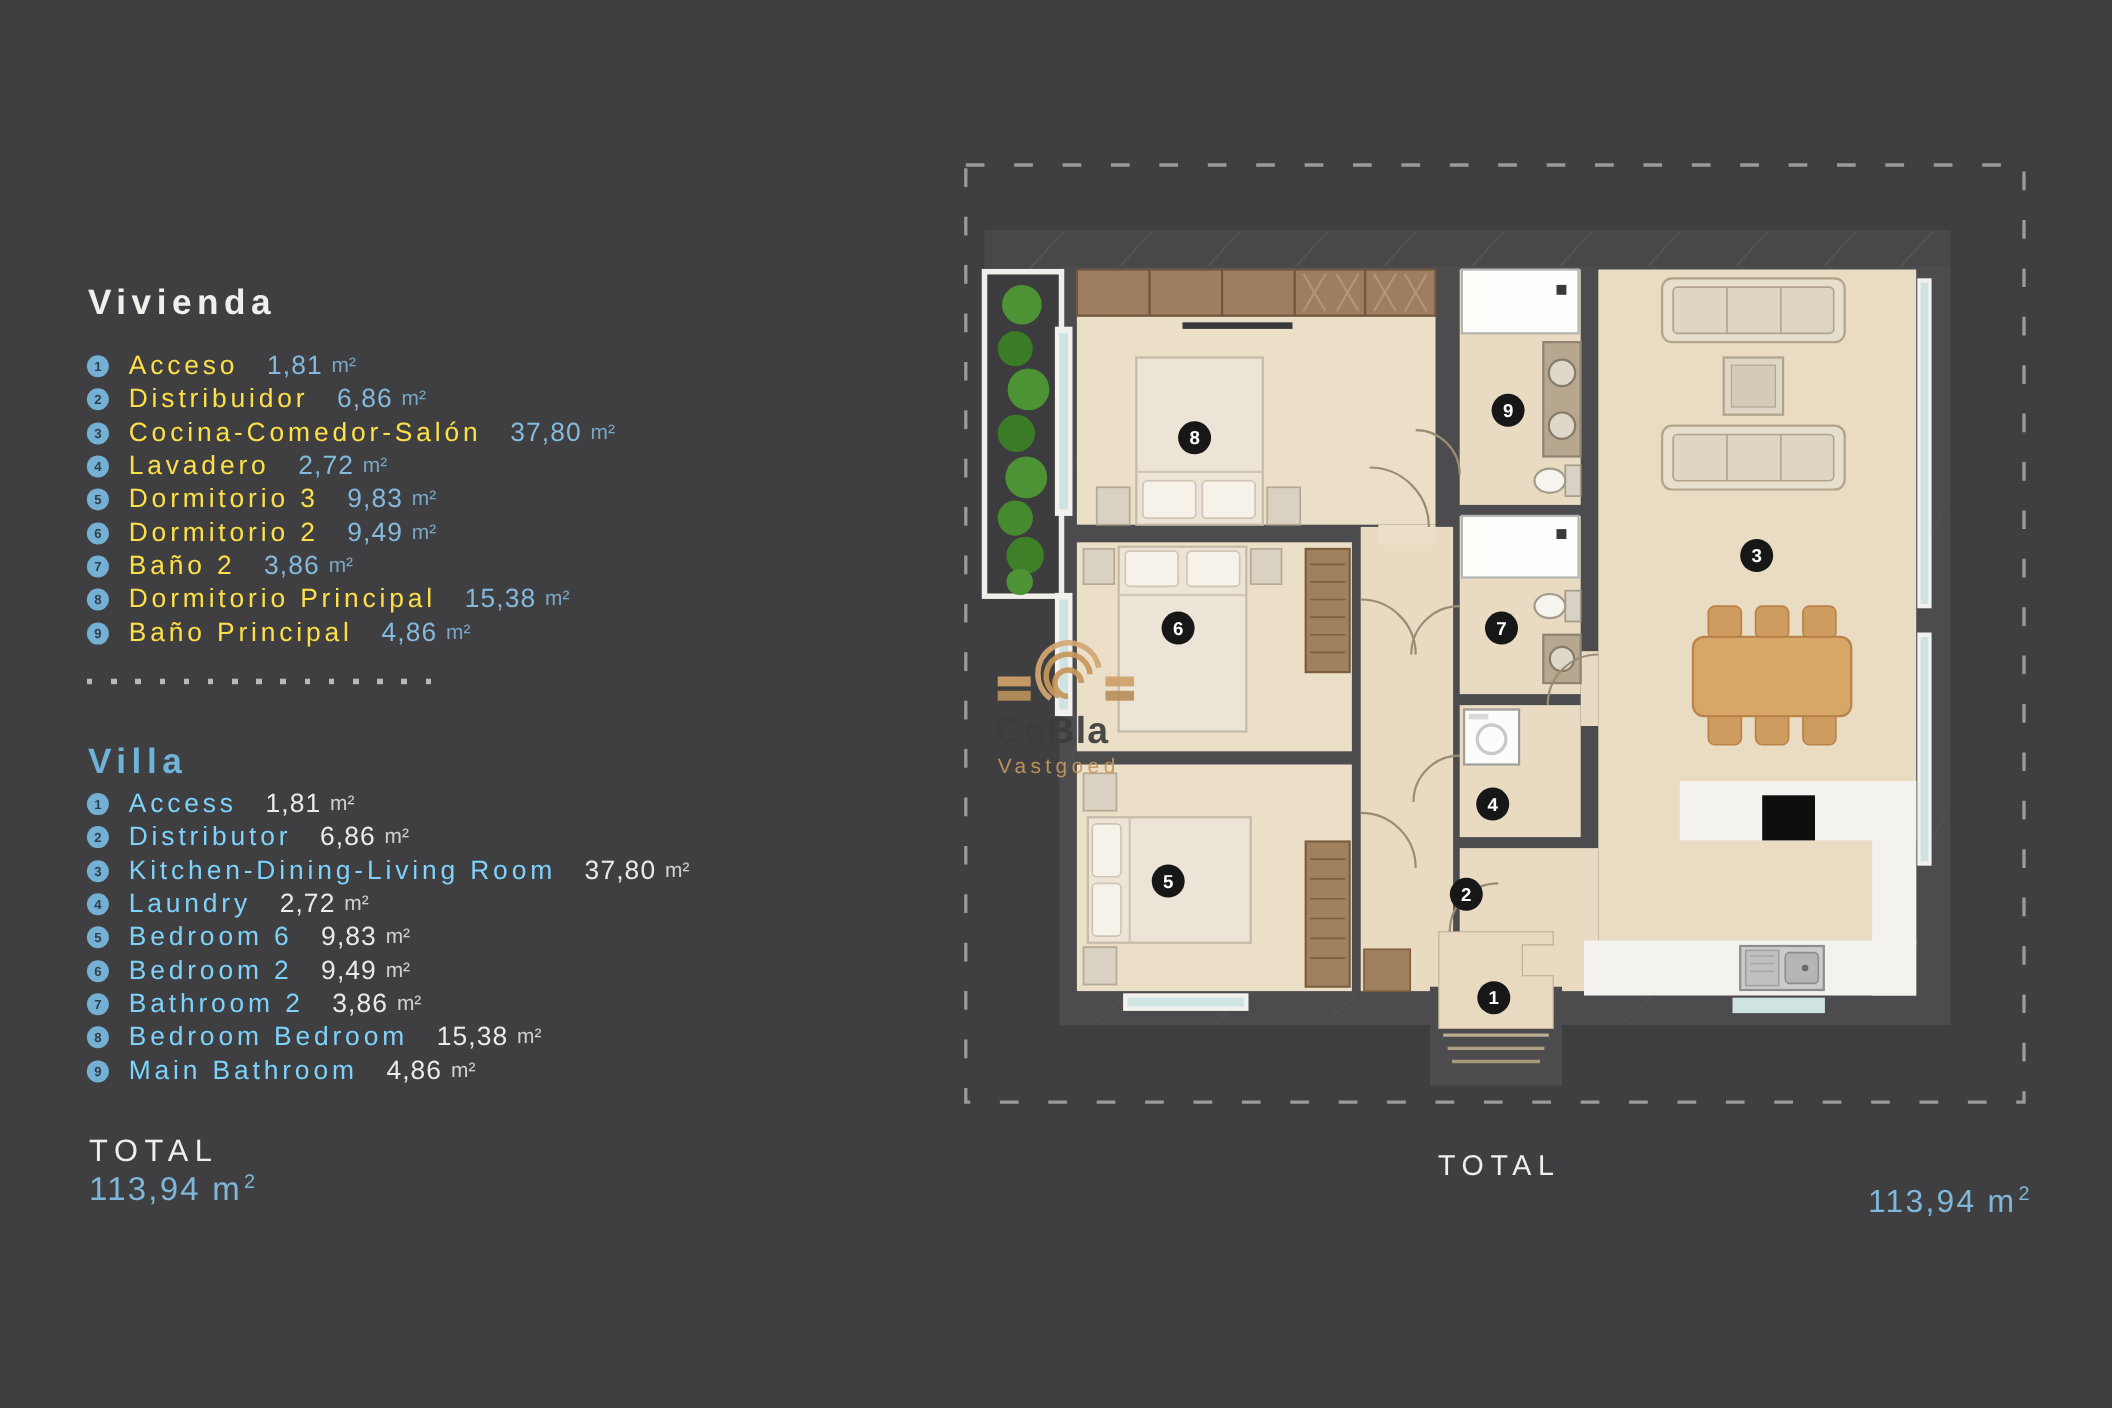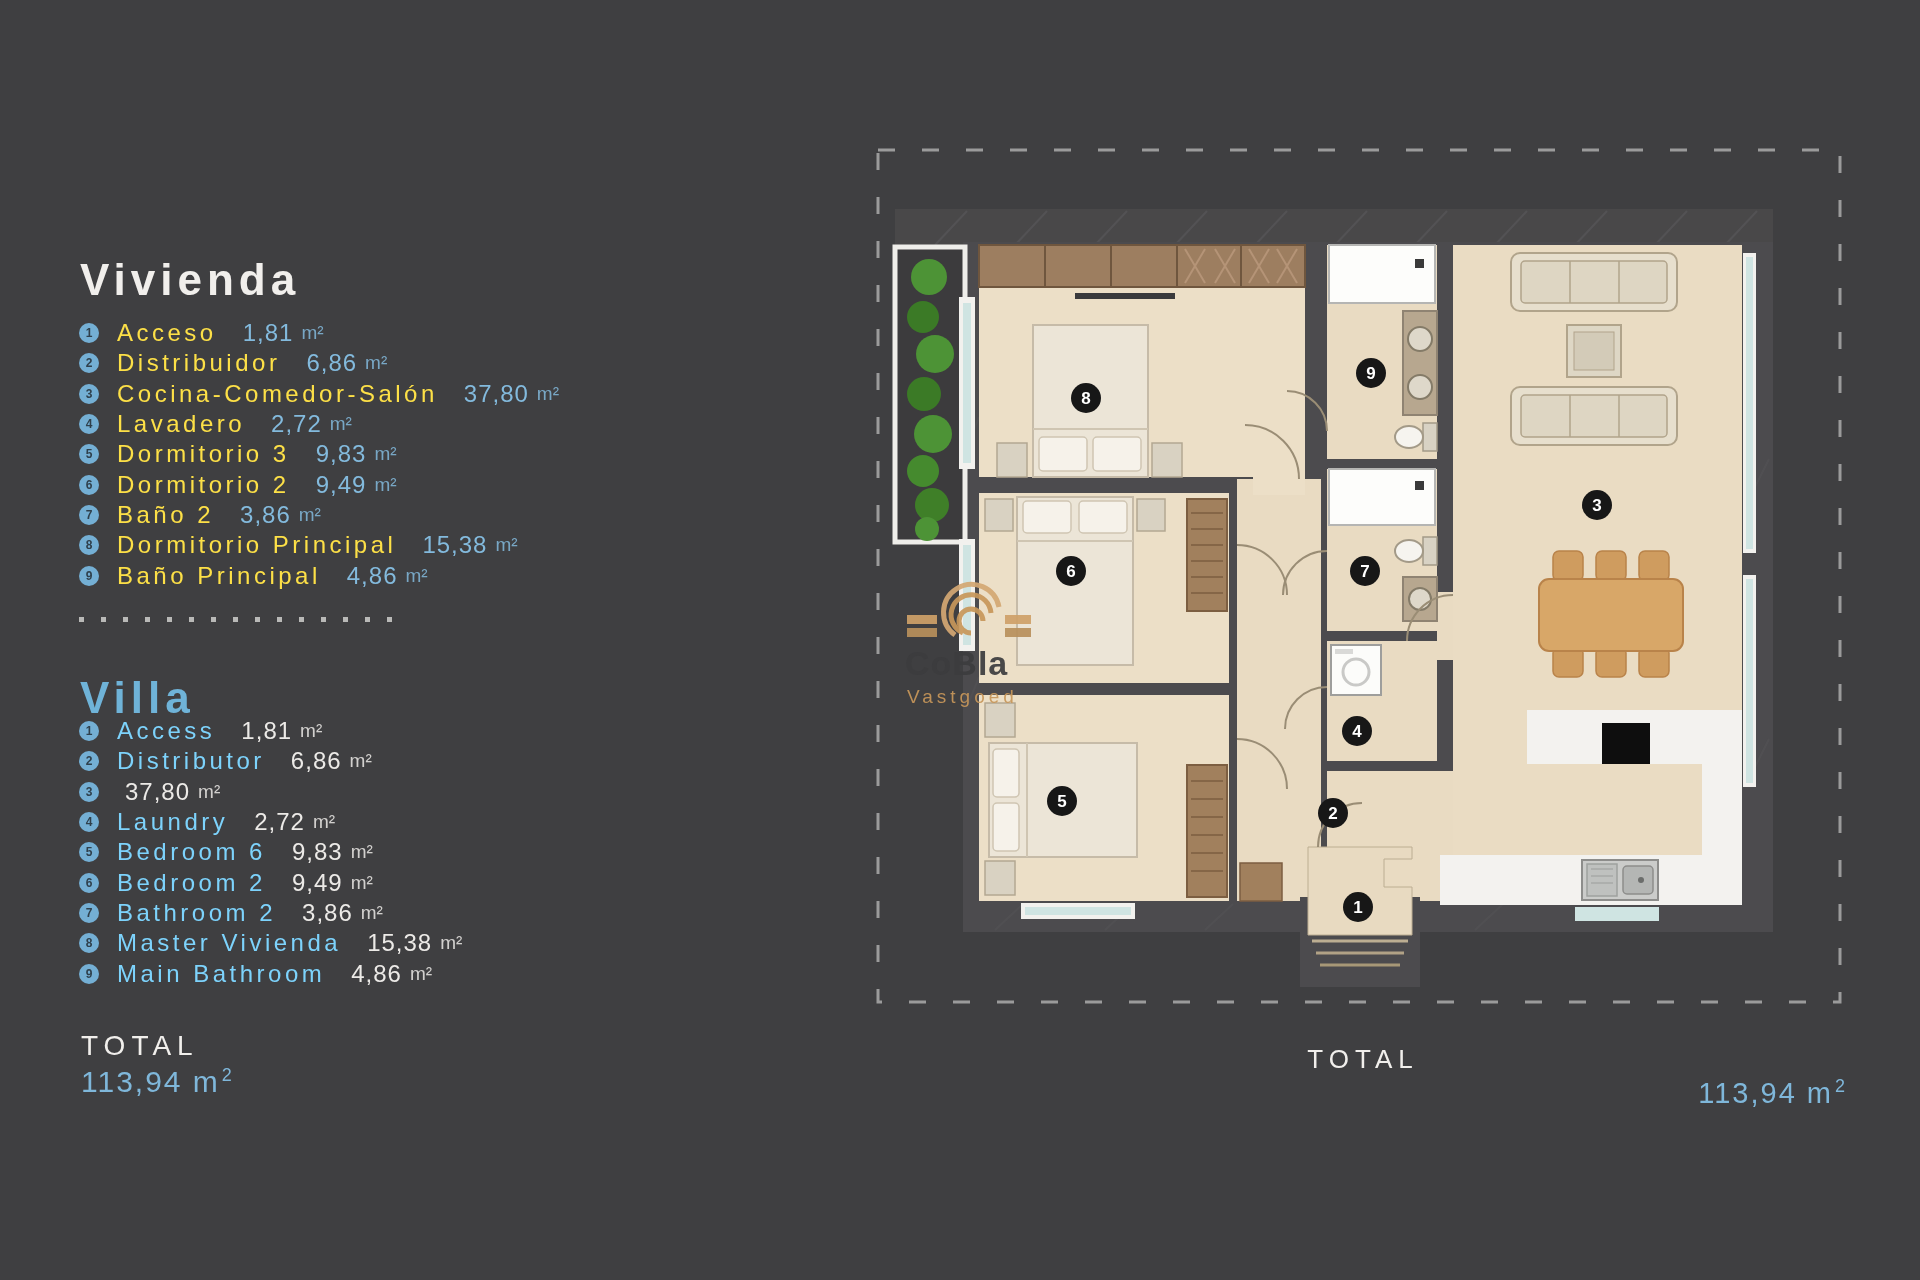--- a/index.html
+++ b/index.html
@@ -5,21 +5,21 @@
   html,body{margin:0;padding:0;}
   body{
     width:1920px;height:1280px;overflow:hidden;position:relative;
     background:#3f3f41;
     font-family:"Liberation Sans", sans-serif;
     color:#efedea;
   }
   .abs{position:absolute;}
 
   
-  .title{font-weight:bold;letter-spacing:5px;font-size:44px;line-height:1;}
+  .title{font-weight:bold;letter-spacing:5px;font-size:32px;line-height:1;}
   .title.es{color:#f1efec;}
   .title.en{color:#6fb3d8;}
 
   .list{display:flex;flex-direction:column;}
   .row{display:flex;align-items:center;height:30.3px;}
   .badge{
     width:20px;height:20px;border-radius:50%;
     background:#74afd4;color:#2f404c;
     font-size:12px;font-weight:bold;
     display:flex;align-items:center;justify-content:center;
@@ -119,20 +119,21 @@
       <span class="unit">m²</span>
     </div>
   <div class="row">
       <span class="badge">2</span>
       <span class="nm">Distributor</span>
       <span class="val">6,86</span>
       <span class="unit">m²</span>
     </div>
   <div class="row">
       <span class="badge">3</span>
+      <span class="nm">Kitchen-Dining-Living Room</span>
       <span class="val">37,80</span>
       <span class="unit">m²</span>
     </div>
   <div class="row">
       <span class="badge">4</span>
       <span class="nm">Laundry</span>
       <span class="val">2,72</span>
       <span class="unit">m²</span>
     </div>
   <div class="row">
@@ -148,21 +149,21 @@
       <span class="unit">m²</span>
     </div>
   <div class="row">
       <span class="badge">7</span>
       <span class="nm">Bathroom 2</span>
       <span class="val">3,86</span>
       <span class="unit">m²</span>
     </div>
   <div class="row">
       <span class="badge">8</span>
-      <span class="nm">Master Vivienda</span>
+      <span class="nm">Bedroom Bedroom</span>
       <span class="val">15,38</span>
       <span class="unit">m²</span>
     </div>
   <div class="row">
       <span class="badge">9</span>
       <span class="nm">Main Bathroom</span>
       <span class="val">4,86</span>
       <span class="unit">m²</span>
     </div>
 </div>

